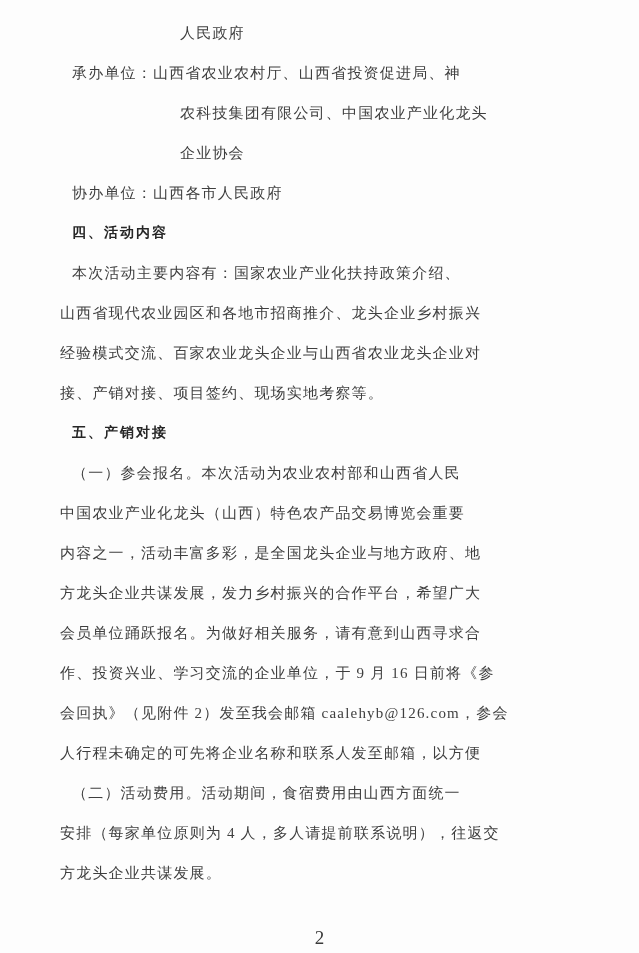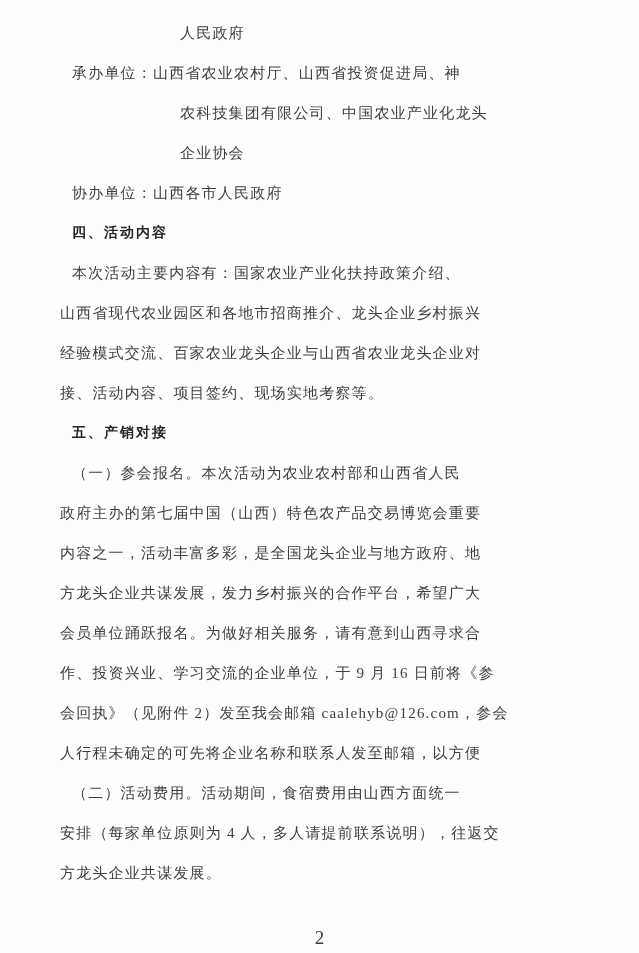--- a/index.html
+++ b/index.html
@@ -70,26 +70,26 @@
     <div class="line l-label">承办单位：山西省农业农村厅、山西省投资促进局、神</div>
     <div class="line l-content">农科技集团有限公司、中国农业产业化龙头</div>
     <div class="line l-content">企业协会</div>
     <div class="line l-label">协办单位：山西各市人民政府</div>
 
     <div class="line l-heading">四、活动内容</div>
 
     <div class="line l-indent">本次活动主要内容有：国家农业产业化扶持政策介绍、</div>
     <div class="line l-flush">山西省现代农业园区和各地市招商推介、龙头企业乡村振兴</div>
     <div class="line l-flush">经验模式交流、百家农业龙头企业与山西省农业龙头企业对</div>
-    <div class="line l-flush">接、活动内容、项目签约、现场实地考察等。</div>
+    <div class="line l-flush">接、产销对接、项目签约、现场实地考察等。</div>
 
     <div class="line l-heading">五、产销对接</div>
 
     <div class="line l-indent">（一）参会报名。本次活动为农业农村部和山西省人民</div>
-    <div class="line l-flush">政府主办的第七届中国（山西）特色农产品交易博览会重要</div>
+    <div class="line l-flush">中国农业产业化龙头（山西）特色农产品交易博览会重要</div>
     <div class="line l-flush">内容之一，活动丰富多彩，是全国龙头企业与地方政府、地</div>
     <div class="line l-flush">方龙头企业共谋发展，发力乡村振兴的合作平台，希望广大</div>
     <div class="line l-flush">会员单位踊跃报名。为做好相关服务，请有意到山西寻求合</div>
     <div class="line l-flush">作、投资兴业、学习交流的企业单位，于 9 月 16 日前将《参</div>
     <div class="line l-flush">会回执》（见附件 2）发至我会邮箱 caalehyb@126.com，参会</div>
     <div class="line l-flush">人行程未确定的可先将企业名称和联系人发至邮箱，以方便</div>
 
     <div class="line l-indent">（二）活动费用。活动期间，食宿费用由山西方面统一</div>
     <div class="line l-flush">安排（每家单位原则为 4 人，多人请提前联系说明），往返交</div>
     <div class="line l-flush">方龙头企业共谋发展。</div>

